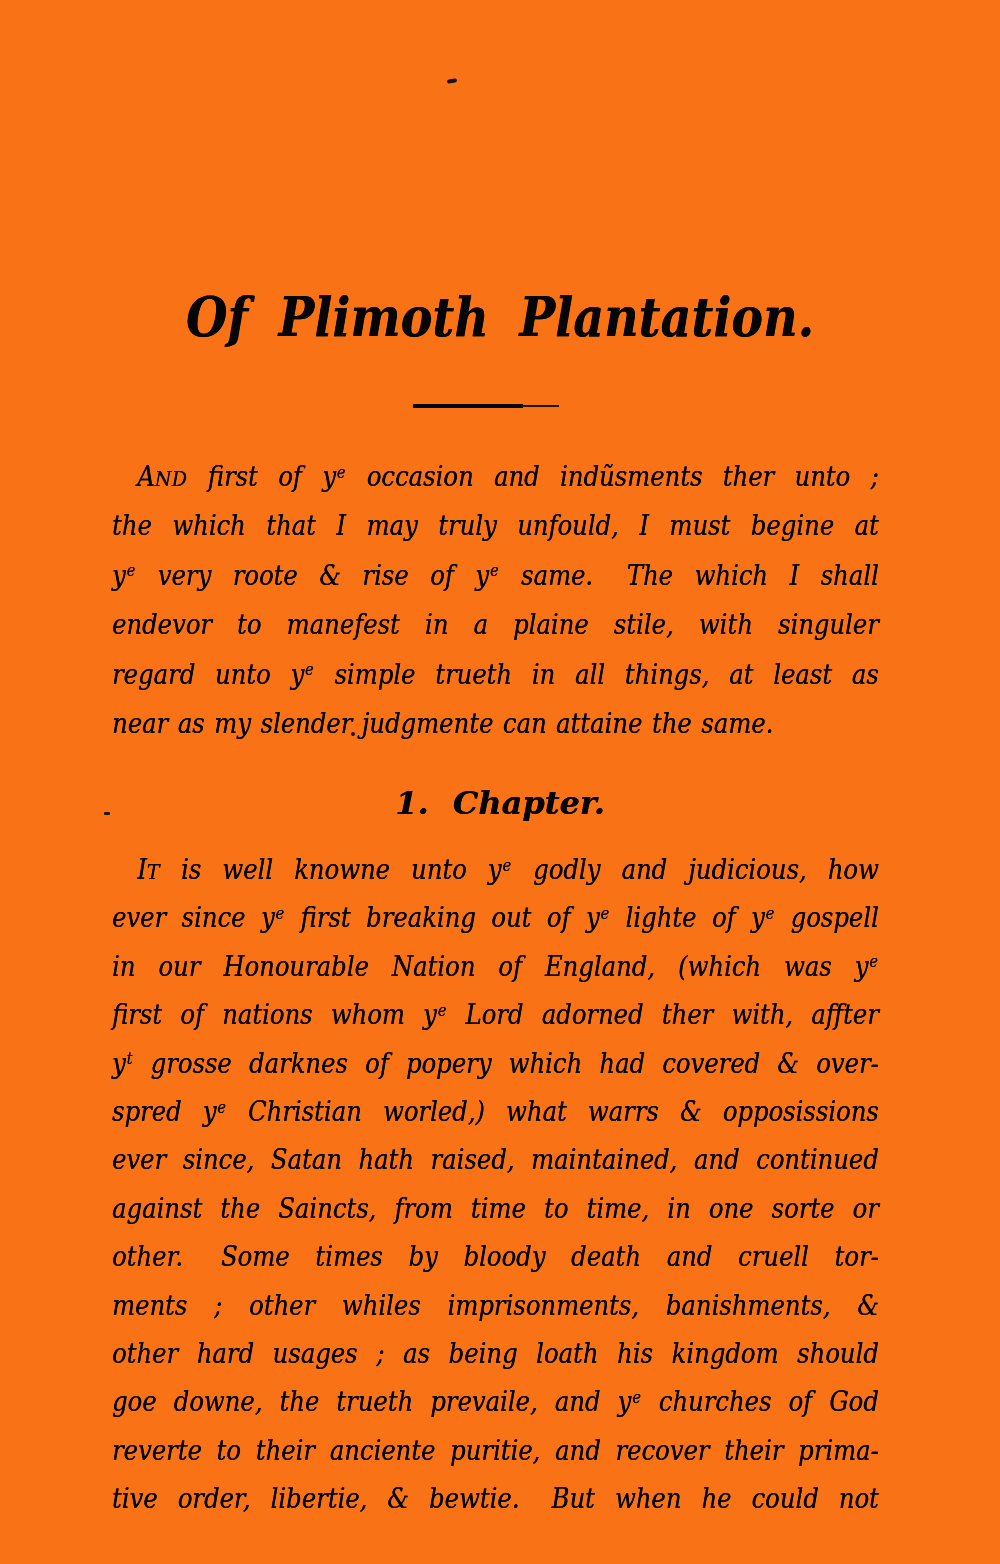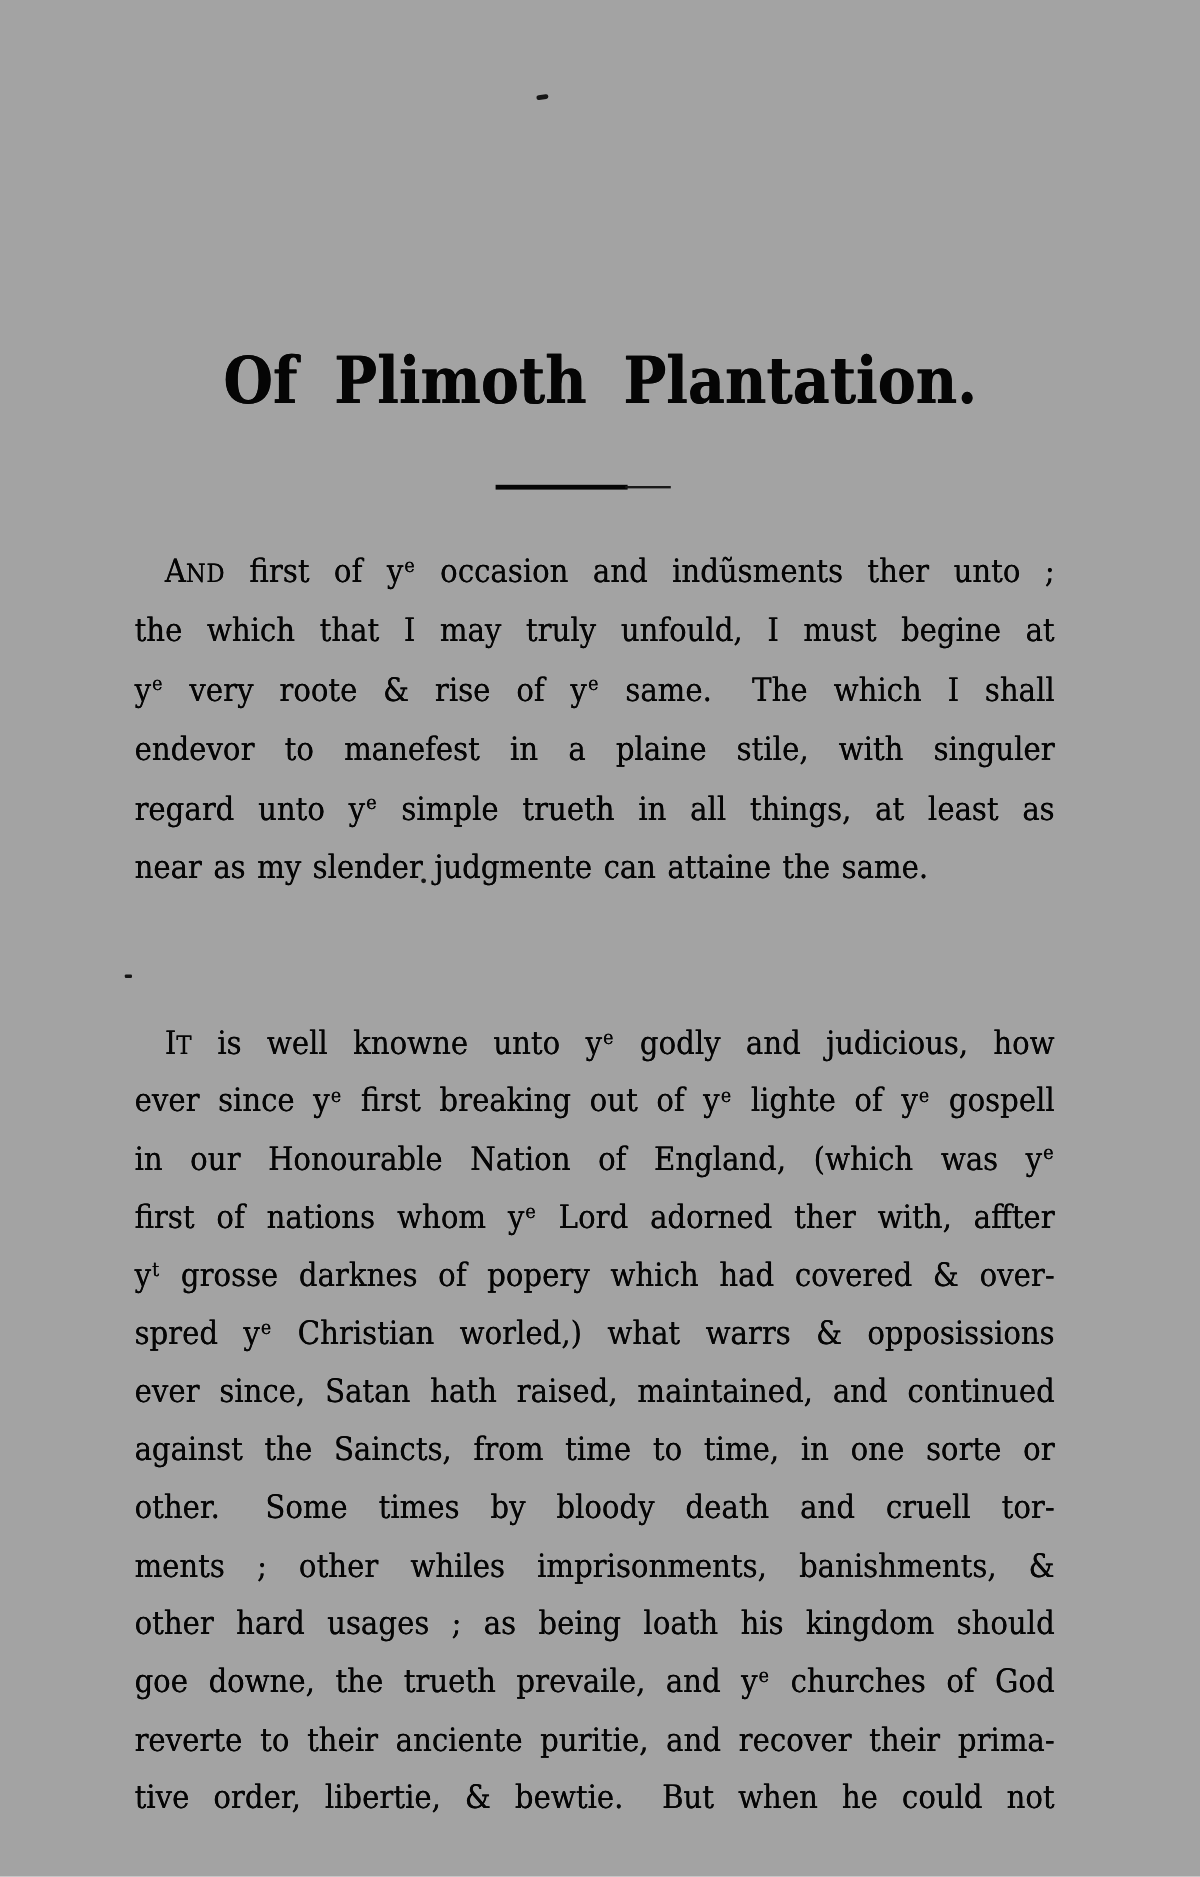--- a/index.html
+++ b/index.html
@@ -4,24 +4,25 @@
 <style>
   html, body {
     margin: 0;
     padding: 0;
     background: #ffffff;
   }
   .page {
     position: relative;
     width: 1000px;
     height: 1564px;
-    background: #a3a3a3;
+    background: #f97316;
     color: #050505;
     font-family: "DejaVu Serif", "Liberation Serif", serif;
     overflow: hidden;
+    font-style: italic;
   }
 
   
   .title {
     position: absolute;
     top: 288px;
     left: 0;
     width: 100%;
     margin: 0;
     text-align: center;
@@ -135,20 +136,21 @@
       <div class="line just">the which that I may truly unfould, I must begine at</div>
       <div class="line just">y<sup>e</sup> very roote &amp; rise of y<sup>e</sup> same.  The which I shall</div>
       <div class="line just">endevor to manefest in a plaine stile, with singuler</div>
       <div class="line just">regard unto y<sup>e</sup> simple trueth in all things, at least as</div>
       <div class="line">near as my slender judgmente can attaine the same.</div>
     </div>
 
   <div class="speck speck-slender"></div>
   <div class="speck speck-margin"></div>
 
+  <h2 class="chapter">1. Chapter.</h2>
 
   <div class="para para-2">
       <div class="line indent just">I<span class="sc">t</span> is well knowne unto y<sup>e</sup> godly and judicious, how</div>
       <div class="line just">ever since y<sup>e</sup> first breaking out of y<sup>e</sup> lighte of y<sup>e</sup> gospell</div>
       <div class="line just">in our Honourable Nation of England, (which was y<sup>e</sup></div>
       <div class="line just">first of nations whom y<sup>e</sup> Lord adorned ther with, affter</div>
       <div class="line just">y<sup>t</sup> grosse darknes of popery which had covered &amp; over-</div>
       <div class="line just">spred y<sup>e</sup> Christian worled,) what warrs &amp; opposissions</div>
       <div class="line just">ever since, Satan hath raised, maintained, and continued</div>
       <div class="line just">against the Saincts, from time to time, in one sorte or</div>

